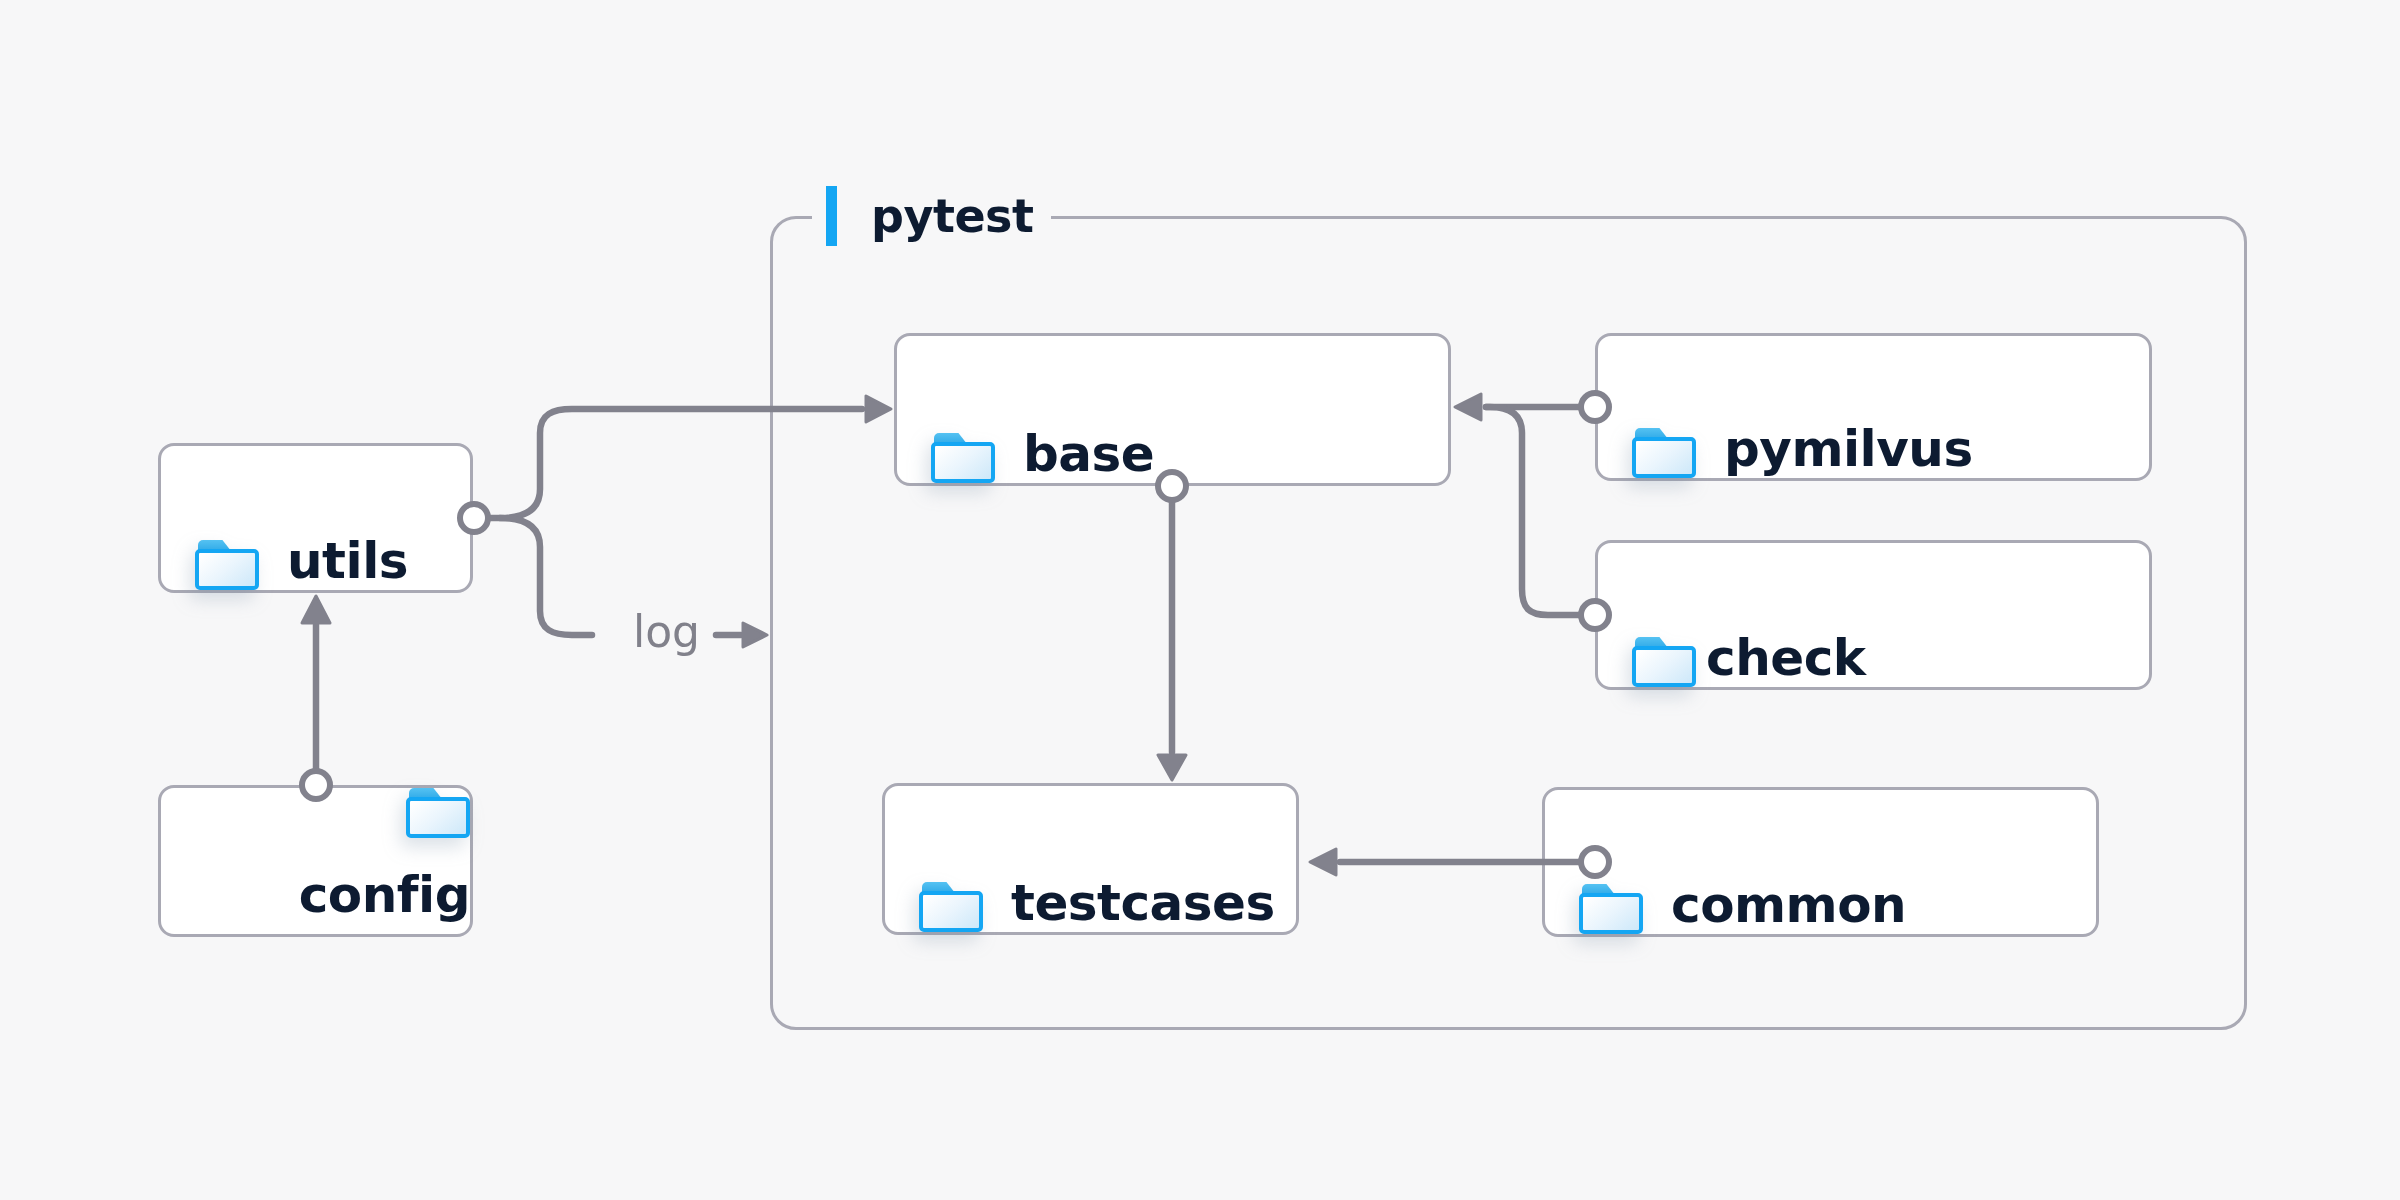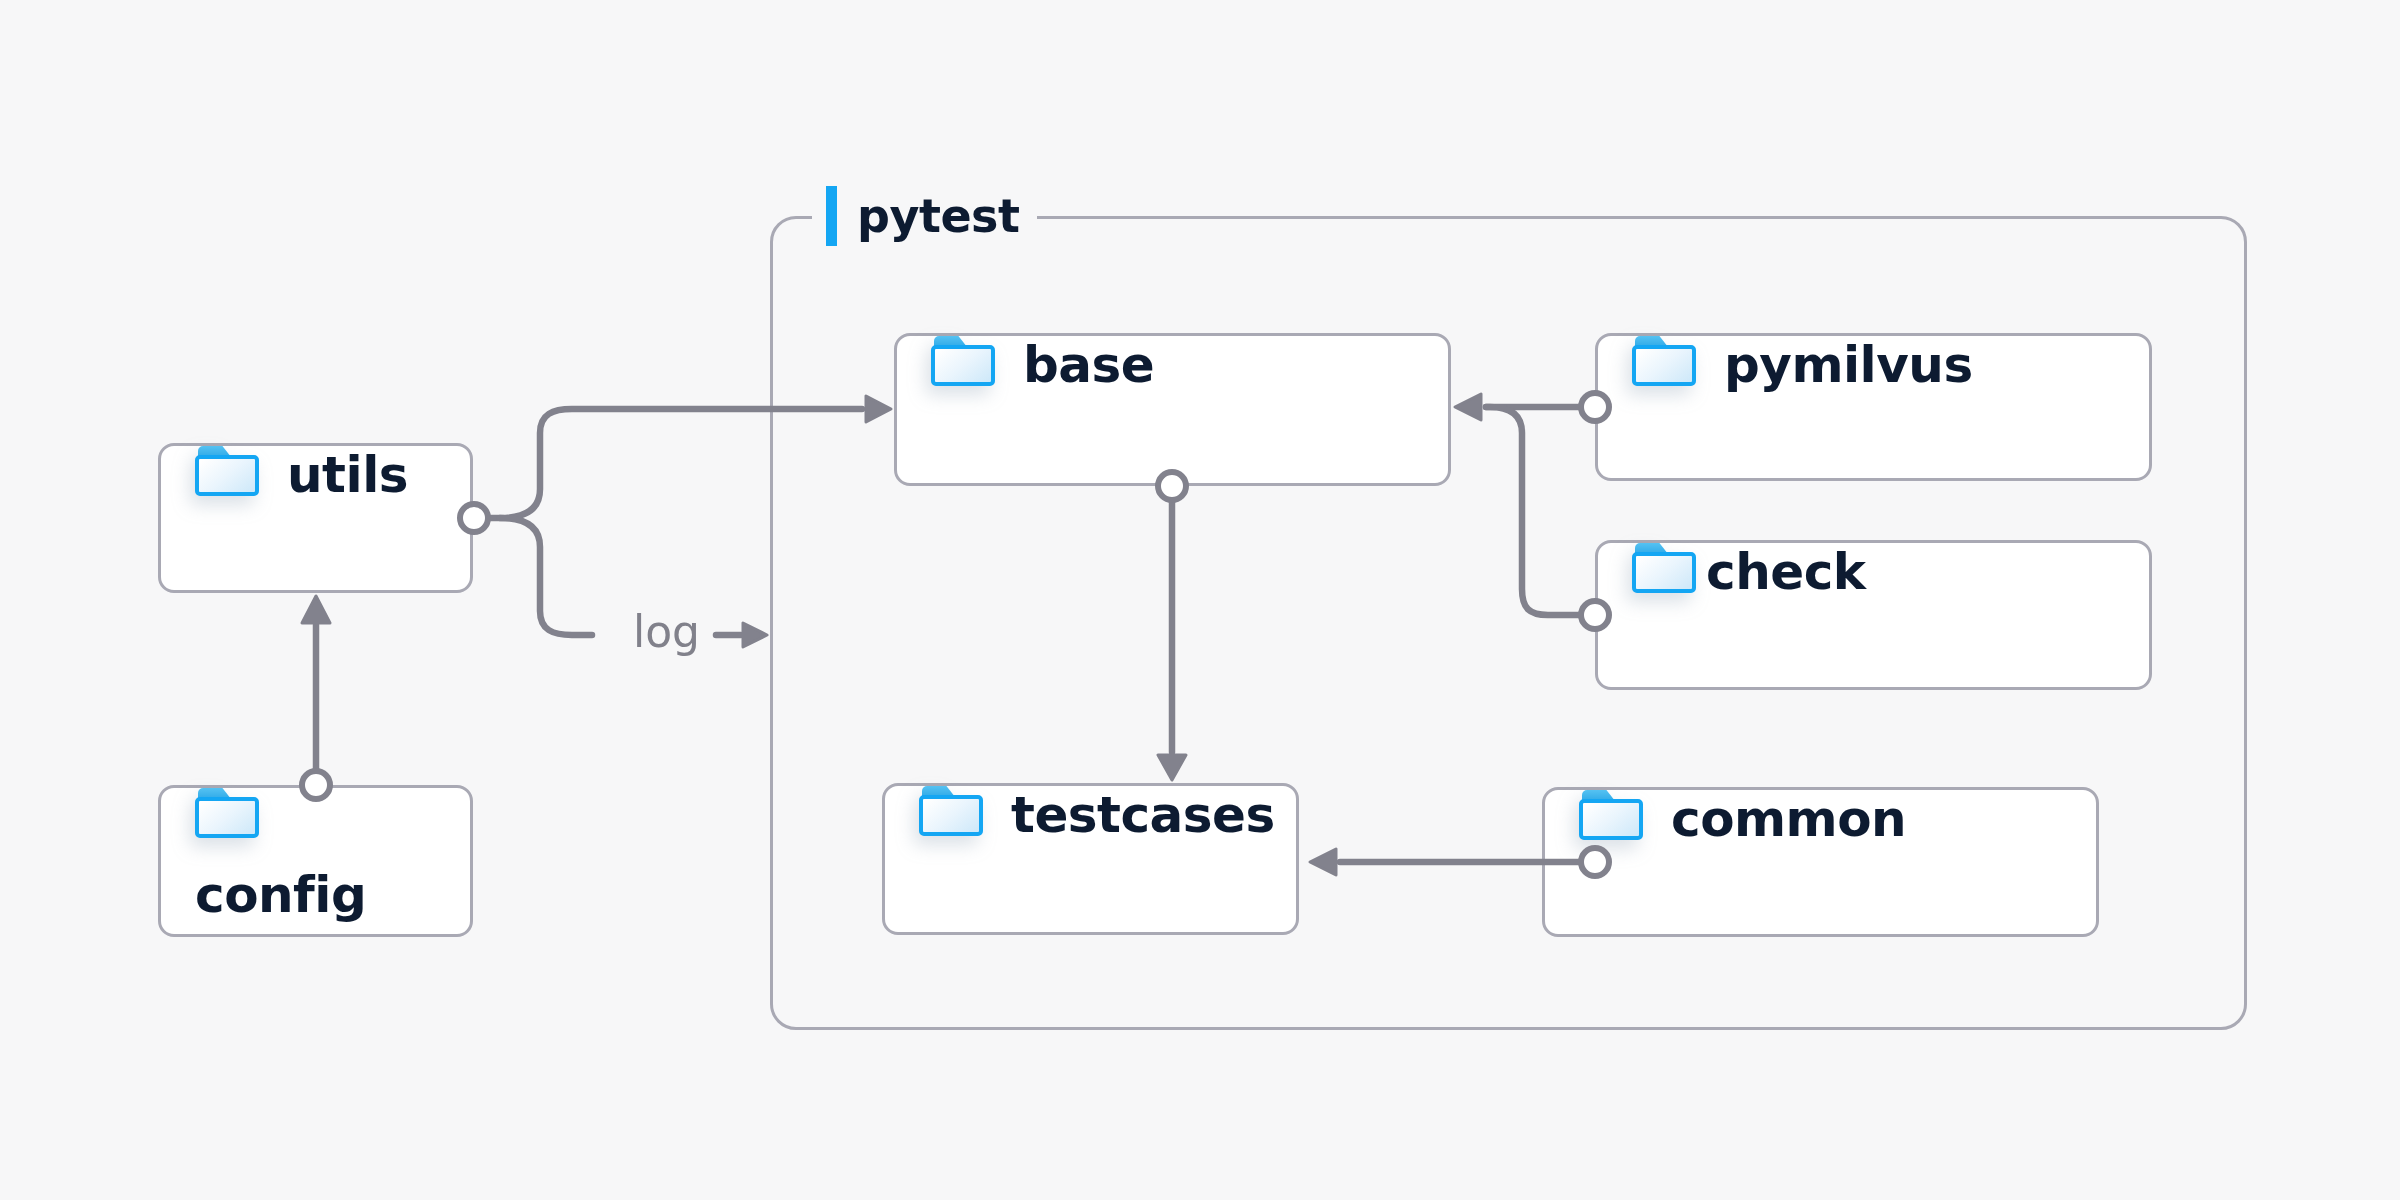--- a/index.html
+++ b/index.html
@@ -24,21 +24,21 @@
     border-radius: 26px;
     box-sizing: border-box;
     z-index: 1;
   }
   .group-label {
     position: absolute;
     left: 812px; top: 185px;
     height: 62px;
     display: flex;
     align-items: center;
-    gap: 20px;
+    gap: 34px;
     padding: 0 18px 0 14px;
     background: #f7f7f8;
     z-index: 3;
     text-align: center;
   }
   .accent-bar {
     width: 11px; height: 60px;
     background: #14a6f3;
     display: inline-block;
   }
@@ -50,21 +50,21 @@
   }
 
   
   .node {
     position: absolute;
     background: #ffffff;
     border: 3px solid #a9a9b4;
     border-radius: 16px;
     box-sizing: border-box;
     display: flex;
-    align-items: flex-start;
+    align-items: flex-end;
     padding-left: 34px;
     gap: 28px;
     z-index: 2;
   }
   .node-label {
     font-size: 50px;
     font-weight: 700;
     color: #0d1b31;
     letter-spacing: -0.5px;
     white-space: nowrap;

